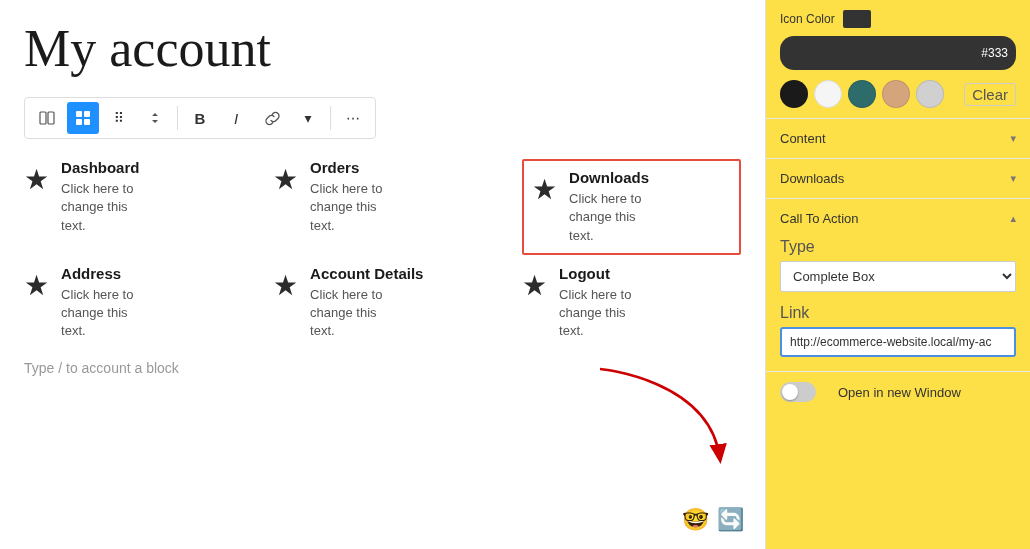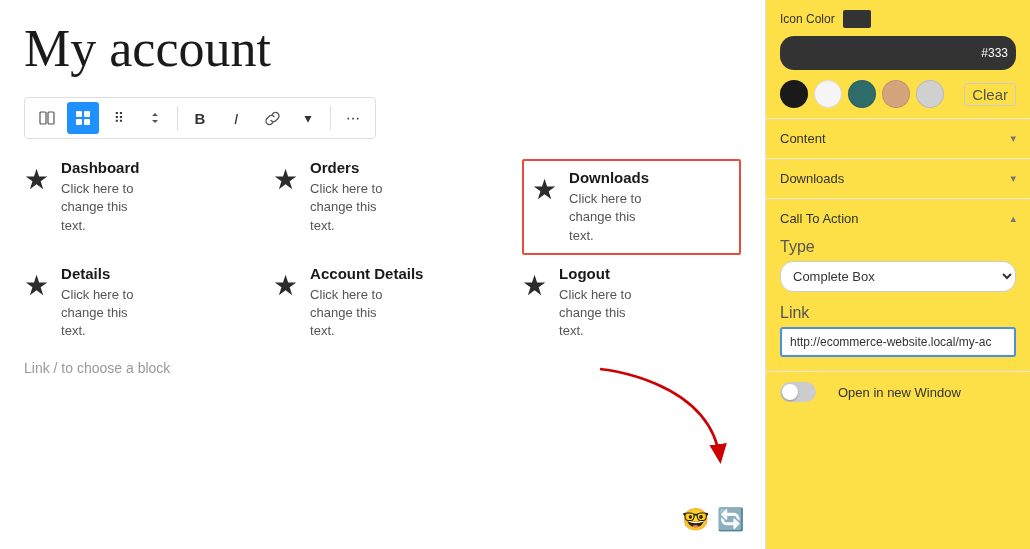--- a/index.html
+++ b/index.html
@@ -224,21 +224,21 @@
       font-size: 16px;
       color: #555;
       margin-bottom: 5px;
       font-weight: 500;
     }
 
     .field-select {
       width: 100%;
       padding: 6px 8px;
       border: 1px solid #ccc;
-      border-radius: 13px;
+      border-radius: 2px;
       font-size: 13px;
       color: #333;
       background: #fff;
       cursor: pointer;
       margin-bottom: 12px;
       appearance: auto;
     }
 
     .field-input {
       width: 100%;
@@ -344,21 +344,21 @@
       <span class="star-icon">★</span>
       <div class="item-content">
         <div class="item-title">Downloads</div>
         <div class="item-text">Click here to<br>change this<br>text.</div>
       </div>
     </div>
 
     <div class="account-item">
       <span class="star-icon">★</span>
       <div class="item-content">
-        <div class="item-title">Details</div>
+        <div class="item-title">Address</div>
         <div class="item-text">Click here to<br>change this<br>text.</div>
       </div>
     </div>
 
     <div class="account-item">
       <span class="star-icon">★</span>
       <div class="item-content">
         <div class="item-title">Account Details</div>
         <div class="item-text">Click here to<br>change this<br>text.</div>
       </div>
@@ -367,21 +367,21 @@
     <div class="account-item">
       <span class="star-icon">★</span>
       <div class="item-content">
         <div class="item-title">Logout</div>
         <div class="item-text">Click here to<br>change this<br>text.</div>
       </div>
     </div>
 
   </div>
 
-  <div class="block-hint">Link / to choose a block</div>
+  <div class="block-hint">Type / to account a block</div>
 
   <div class="emoji-bar">
     <span>🤓</span>
     <span>🔄</span>
   </div>
 
   <svg style="position:absolute;bottom:60px;left:590px;pointer-events:none;overflow:visible;" width="150" height="130">
     <defs>
       <marker id="arrowhead" markerWidth="8" markerHeight="7" refX="6" refY="3.5" orient="auto">
         <polygon points="0 0, 8 3.5, 0 7" fill="#cc0000"></polygon>

